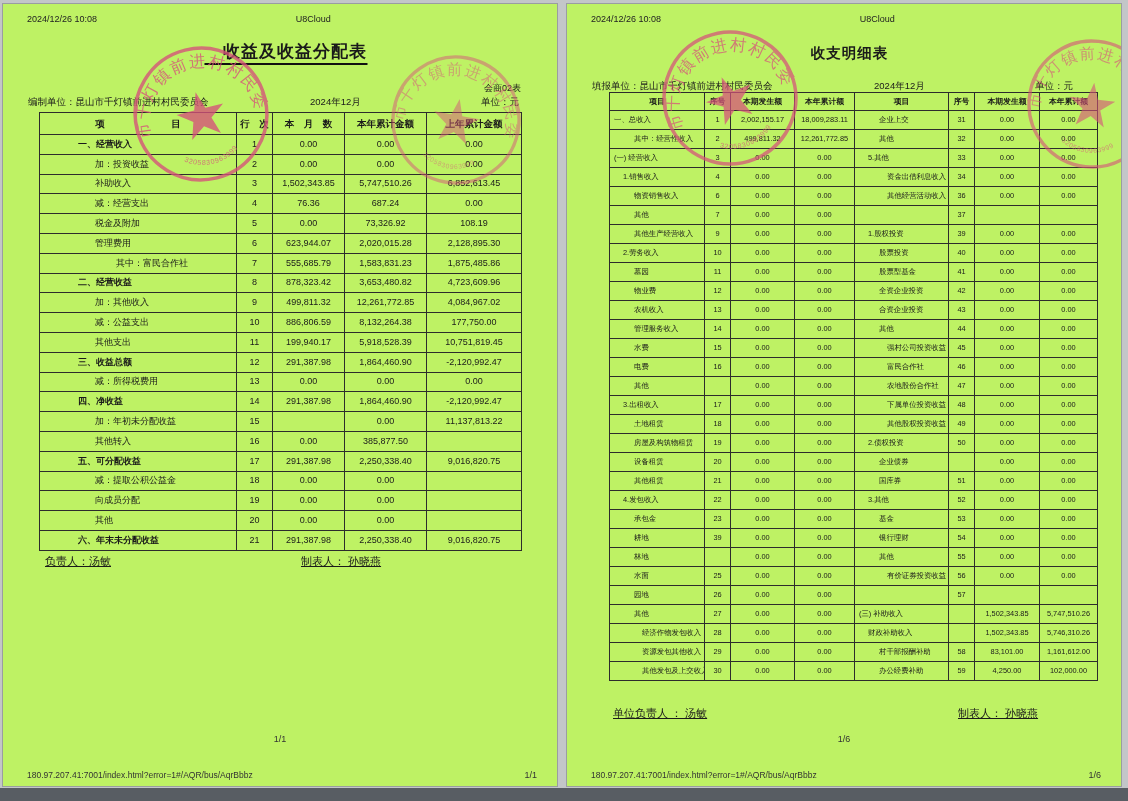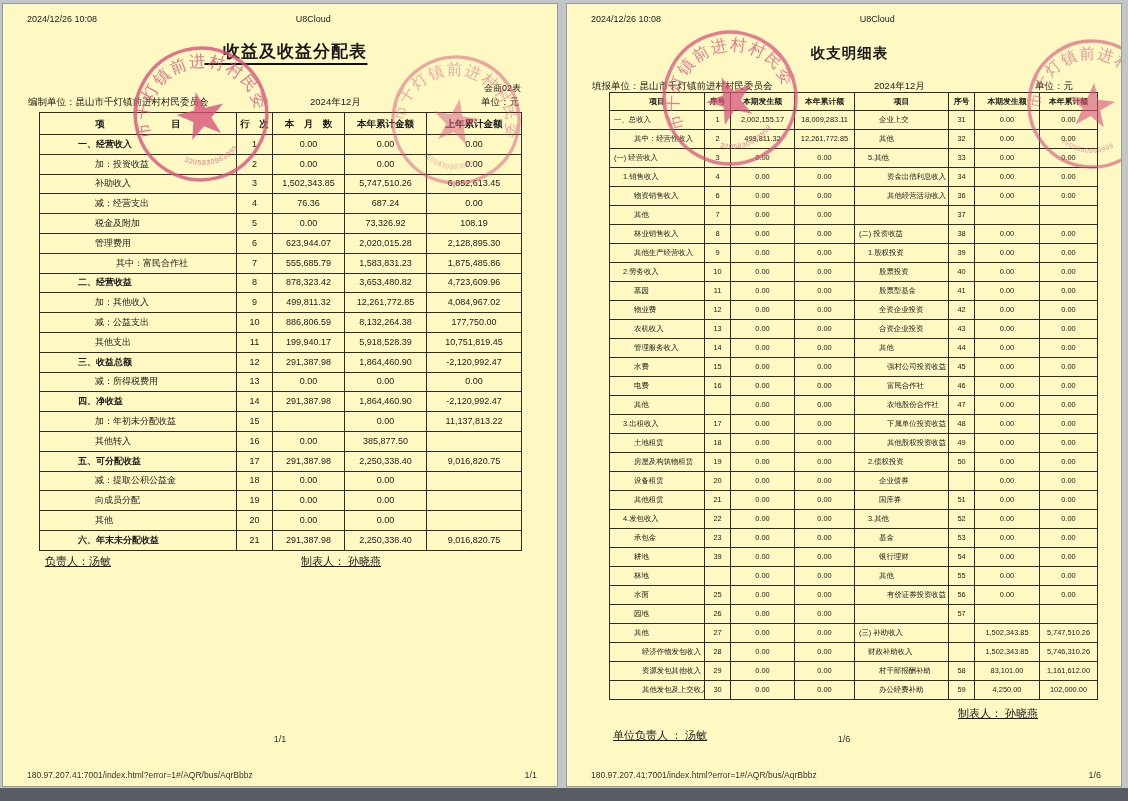--- a/index.html
+++ b/index.html
@@ -4,21 +4,21 @@
 <style>
   html,body{margin:0;padding:0;}
   body{
     width:1128px;height:801px;position:relative;overflow:hidden;
     background:#c3c6c8;
     font-family:"Liberation Sans","DejaVu Sans",sans-serif;
     color:#1a1a1a;
   }
   .bottom-bar{position:absolute;left:0;bottom:0;width:1128px;height:13px;background:#585d63;}
   .page{
-    position:absolute;top:3px;width:556px;height:784px;background:#fef9c3;
+    position:absolute;top:3px;width:556px;height:784px;background:#bef264;
     overflow:hidden;border:1px solid #9a9da0;box-sizing:border-box;
   }
   #page-l{left:2px;}
   #page-r{left:566px;}
 
   .hdr-date{position:absolute;top:10px;left:24px;font-size:9px;color:#222;}
   .hdr-app{position:absolute;top:10px;left:56%;transform:translateX(-50%);font-size:9px;color:#222;}
   .title{position:absolute;left:51%;transform:translateX(-50%);font-weight:bold;letter-spacing:1px;white-space:nowrap;}
   .title-l{top:36px;font-size:17px;}
   .title-l .underline{border-bottom:2px solid #111;padding-bottom:2px;padding-left:19px;}
@@ -50,21 +50,21 @@
   .tbl-l td.L2{padding-left:55px;}
   .tbl-l td.L3{padding-left:76px;}
   .tbl-r td.lv0{padding-left:4px;}
   .tbl-r td.lv1{padding-left:13px;}
   .tbl-r td.lv2{padding-left:24px;}
   .tbl-r td.lv3{padding-left:32px;}
 
   .foot-name{position:absolute;font-size:11px;white-space:nowrap;text-decoration:underline;}
   #page-l .foot-resp{top:550px;left:42px;}
   #page-l .foot-prep{top:550px;left:298px;}
-  #page-r .foot-resp{top:724px;left:46px;text-align:right;}
+  #page-r .foot-resp{top:702px;left:46px;text-align:right;}
   #page-r .foot-prep{top:702px;left:391px;}
   .pagenum-mid{position:absolute;top:730px;width:100%;text-align:center;font-size:9px;color:#333;}
   .url{position:absolute;top:766px;left:24px;font-size:8.5px;color:#333;}
   .pagenum-br{position:absolute;top:766px;right:20px;font-size:9px;color:#333;}
 
   .seal{position:absolute;color:#d6517b;pointer-events:none;}
   .seal svg{width:100%;height:100%;display:block;}
   .seal-a{left:128px;top:40px;width:140px;height:140px;opacity:.78;transform:rotate(-14deg);}
   .seal-b{left:386px;top:49px;width:134px;height:134px;opacity:.48;transform:rotate(10deg);}
   .seal-c{left:93px;top:24px;width:140px;height:140px;opacity:.72;transform:rotate(-22deg);}
@@ -368,30 +368,20 @@
           <td class="item lv2">其他</td>
           <td class="num">7</td>
           <td class="num">0.00</td>
           <td class="num">0.00</td>
           <td class="item lv0"></td>
           <td class="num">37</td>
           <td class="num"></td>
           <td class="num"></td>
         </tr>
         <tr>
-          <td class="item lv2">林业销售收入</td>
-          <td class="num">8</td>
-          <td class="num">0.00</td>
-          <td class="num">0.00</td>
-          <td class="item lv0">(二) 投资收益</td>
-          <td class="num">38</td>
-          <td class="num">0.00</td>
-          <td class="num">0.00</td>
-        </tr>
-        <tr>
           <td class="item lv2">其他生产经营收入</td>
           <td class="num">9</td>
           <td class="num">0.00</td>
           <td class="num">0.00</td>
           <td class="item lv1">1.股权投资</td>
           <td class="num">39</td>
           <td class="num">0.00</td>
           <td class="num">0.00</td>
         </tr>
         <tr>

